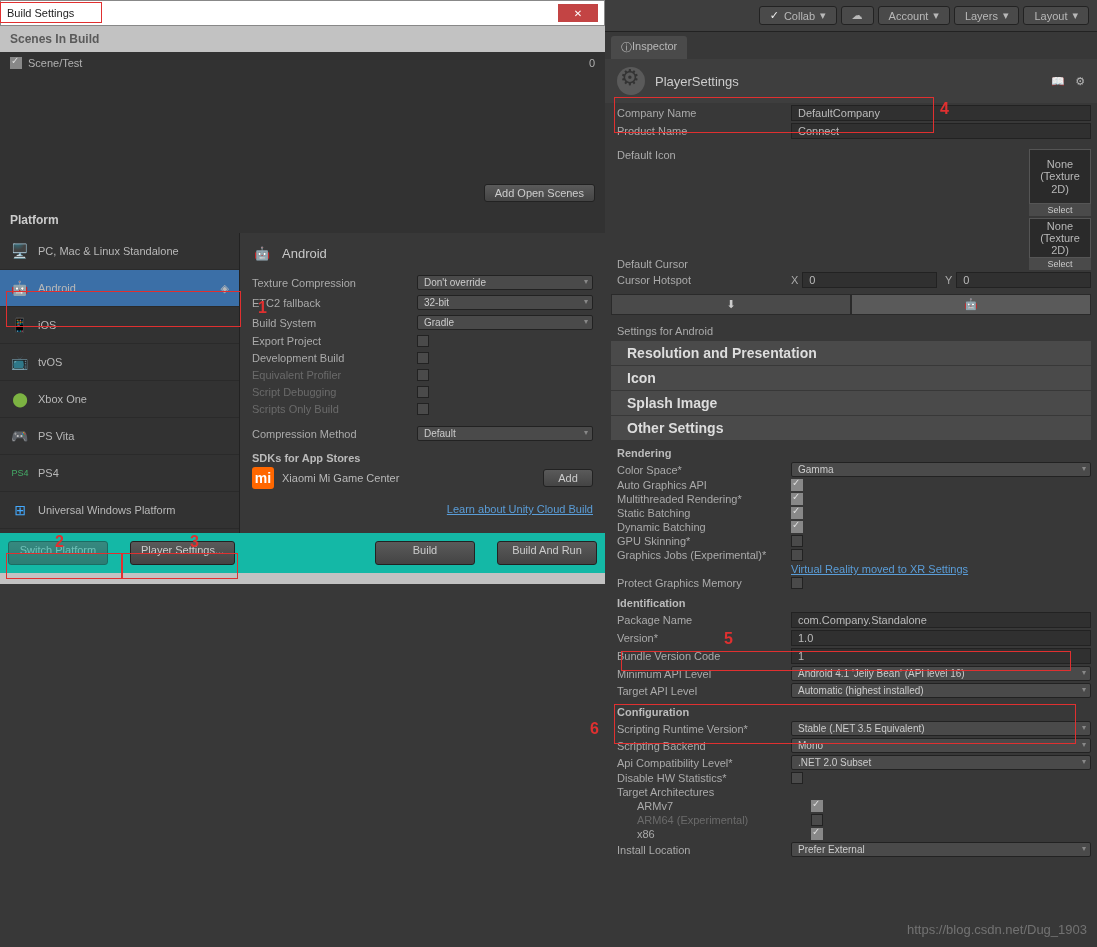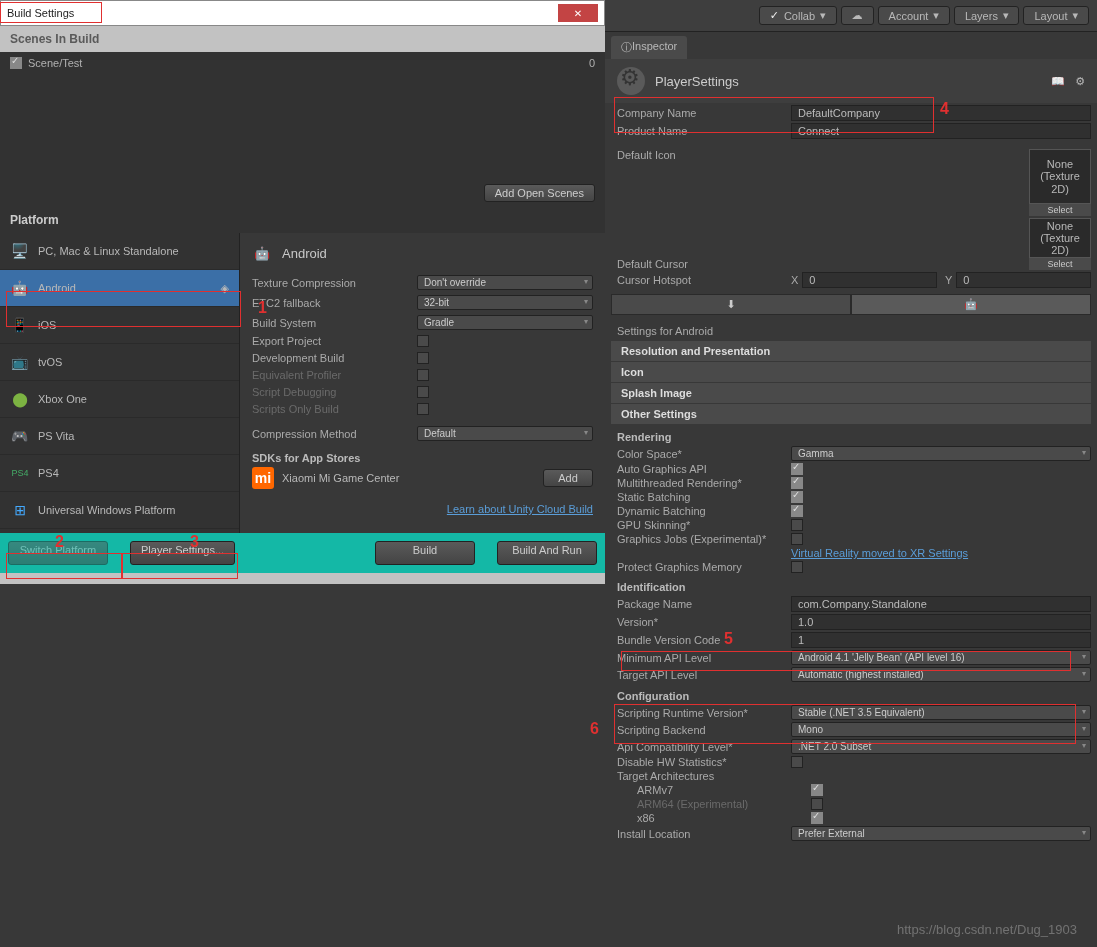--- a/index.html
+++ b/index.html
@@ -44,25 +44,25 @@
 .gear-ico::before{content:"⚙";position:absolute;color:#333;font-size:22px;left:3px;top:-2px}
 .insp-body{padding:2px 6px}
 .field-row{display:flex;align-items:center;margin-bottom:2px}
 .fld-lbl{width:180px;color:#aaa;padding-left:6px}
 .fld-val{flex:1;background:#303030;border:1px solid #222;padding:1px 6px;color:#bbb;min-height:16px}
 .tex-slot{width:62px;height:55px;background:#2a2a2a;border:1px solid #555;display:flex;flex-direction:column;align-items:center;justify-content:center;color:#999;font-size:9px;text-align:center;line-height:1.1}
 .sel-btn{background:#4a4a4a;width:62px;text-align:center;font-size:9px;color:#ccc;padding:1px 0}
 .tab-icons{display:flex;background:#4a4a4a;margin:6px 0}
 .tab-icons div{flex:1;text-align:center;padding:3px;border:1px solid #2a2a2a;color:#ccc}
 .tab-icons .act{background:#5a5a5a}
-.collap{background:#4a4a4a;padding:4px 10px;color:#ddd;font-weight:bold;margin-bottom:1px;cursor:pointer;font-size:11px}
+.collap{background:#4a4a4a;padding:4px 16px;color:#ddd;font-weight:bold;margin-bottom:1px;cursor:pointer;font-size:14px}
 .group-lbl{font-weight:bold;color:#bbb;padding:6px 6px 3px}
 .link{color:#5a9dd8;text-decoration:underline;cursor:pointer}
 .indent{padding-left:20px}
-.watermark{position:absolute;right:20px;bottom:10px;color:#aaa;font-size:13px;opacity:.5}
+.watermark{position:absolute;right:10px;bottom:10px;color:#aaa;font-size:13px;opacity:.5}
 </style>
 </head>
 <body>
 
 <div class="window build-win">
   <div class="titlebar">
     <span>Build Settings</span>
     <div class="close-x">✕</div>
   </div>
   <div class="section-hdr">Scenes In Build</div>

